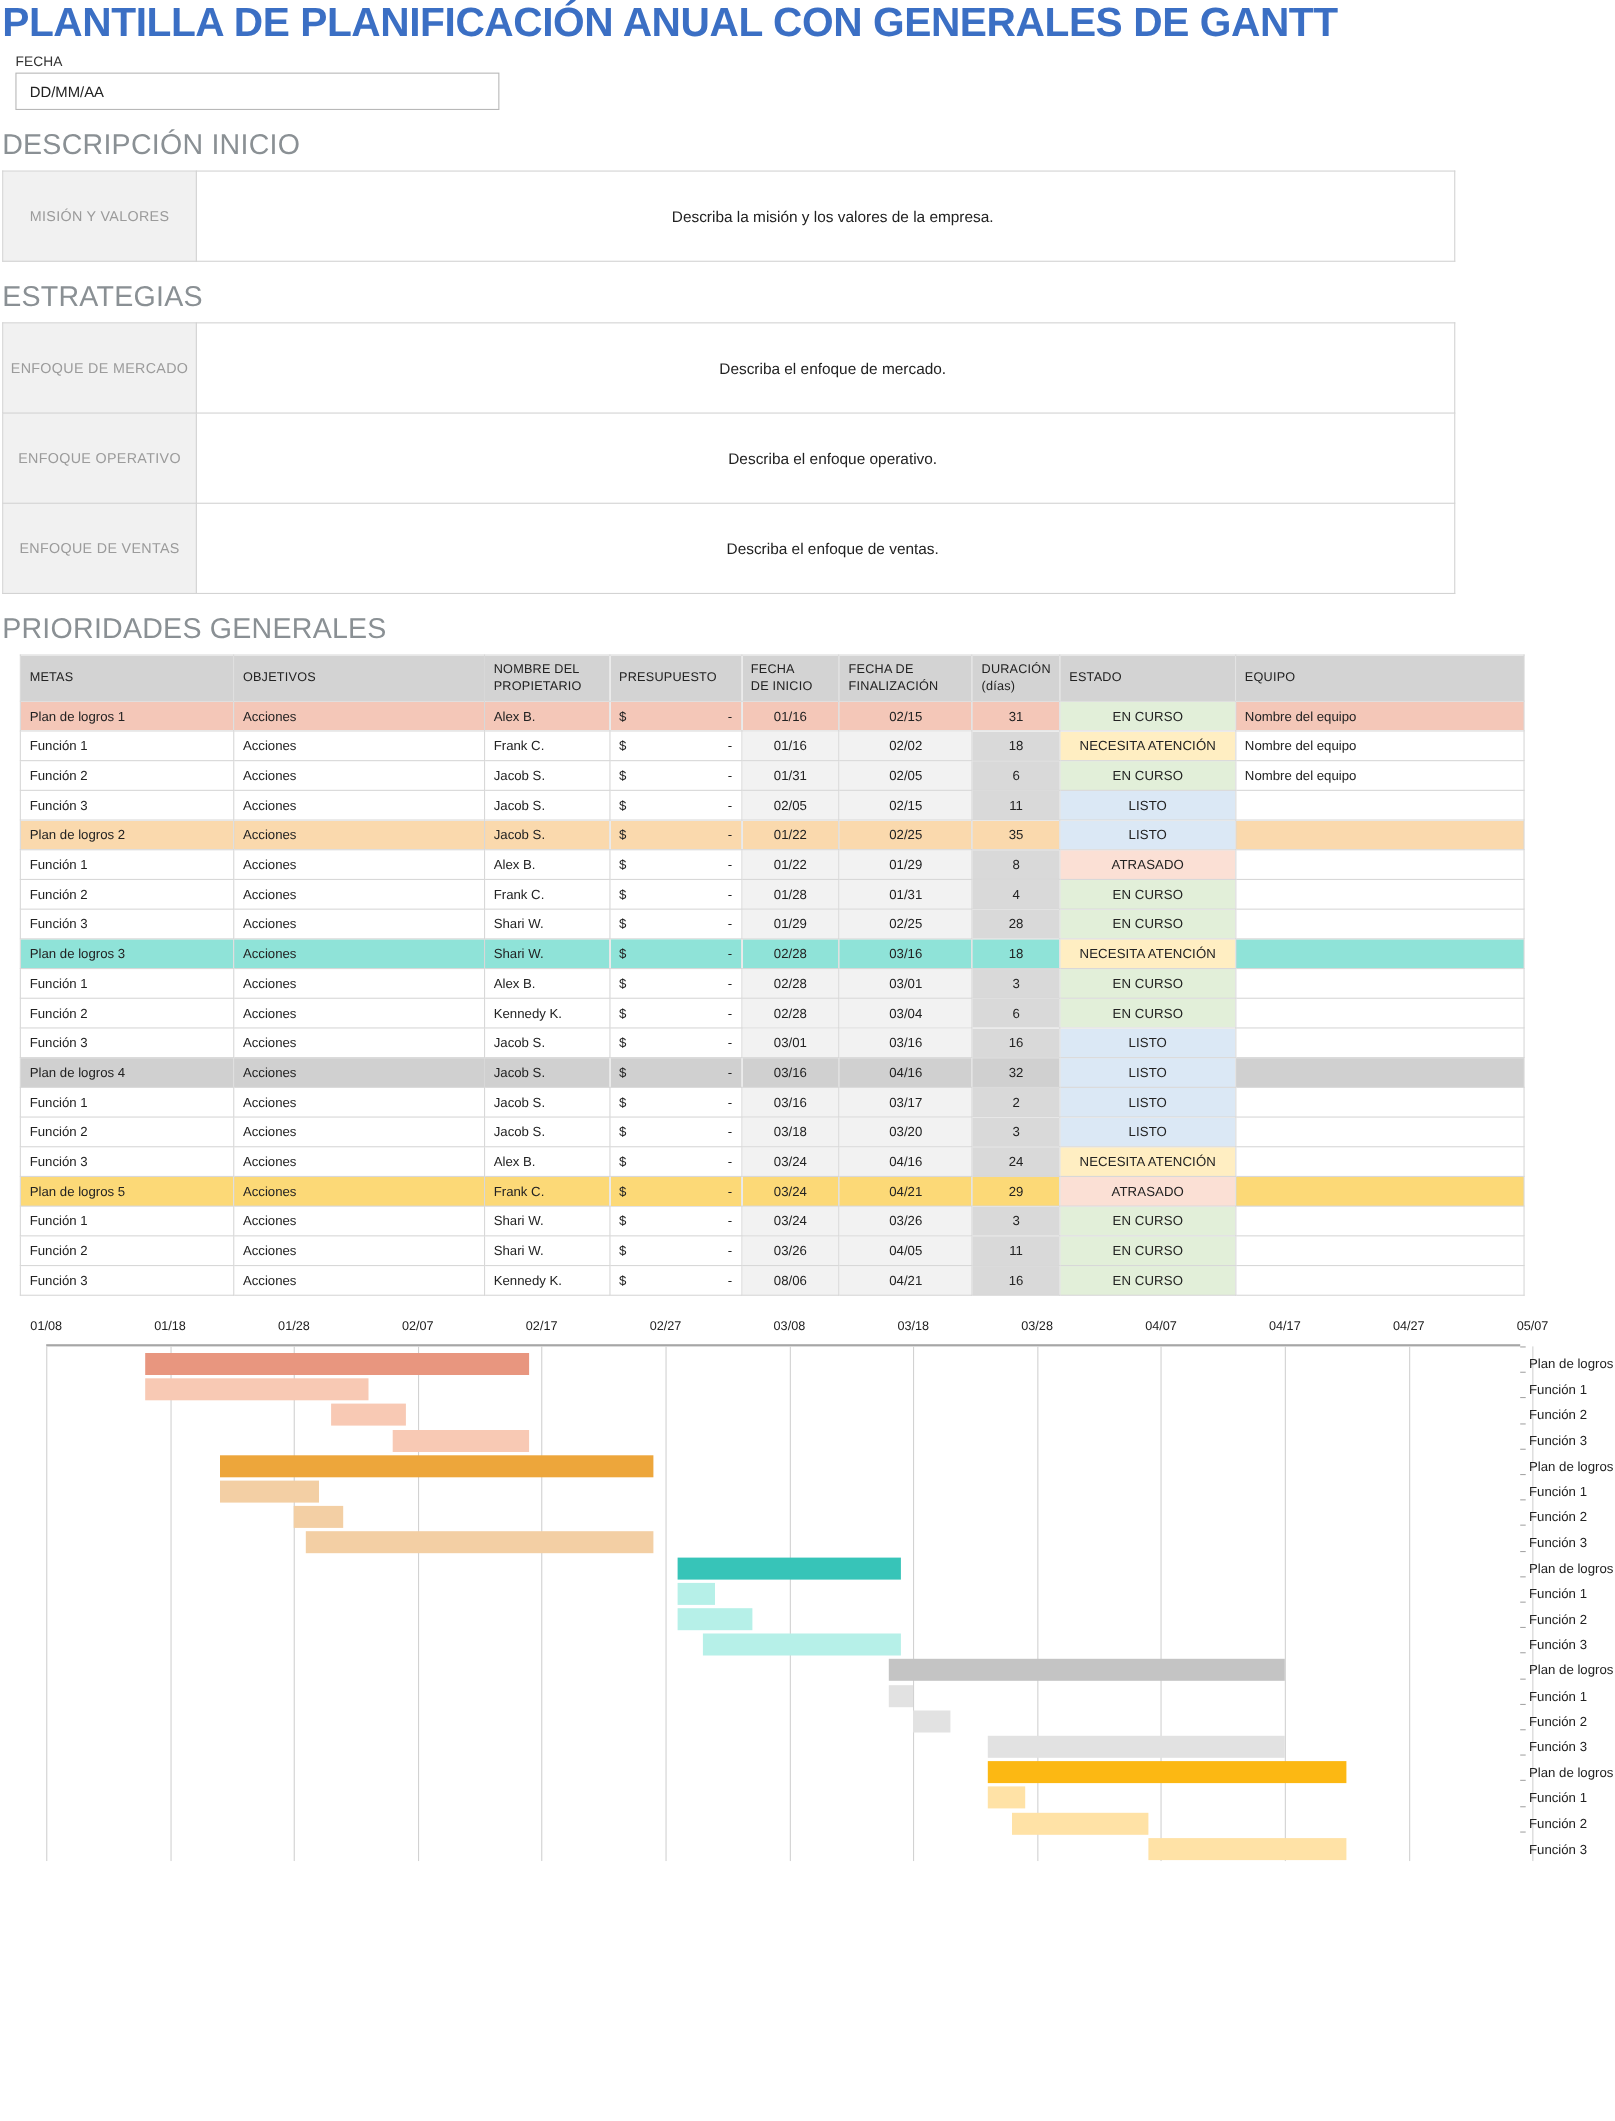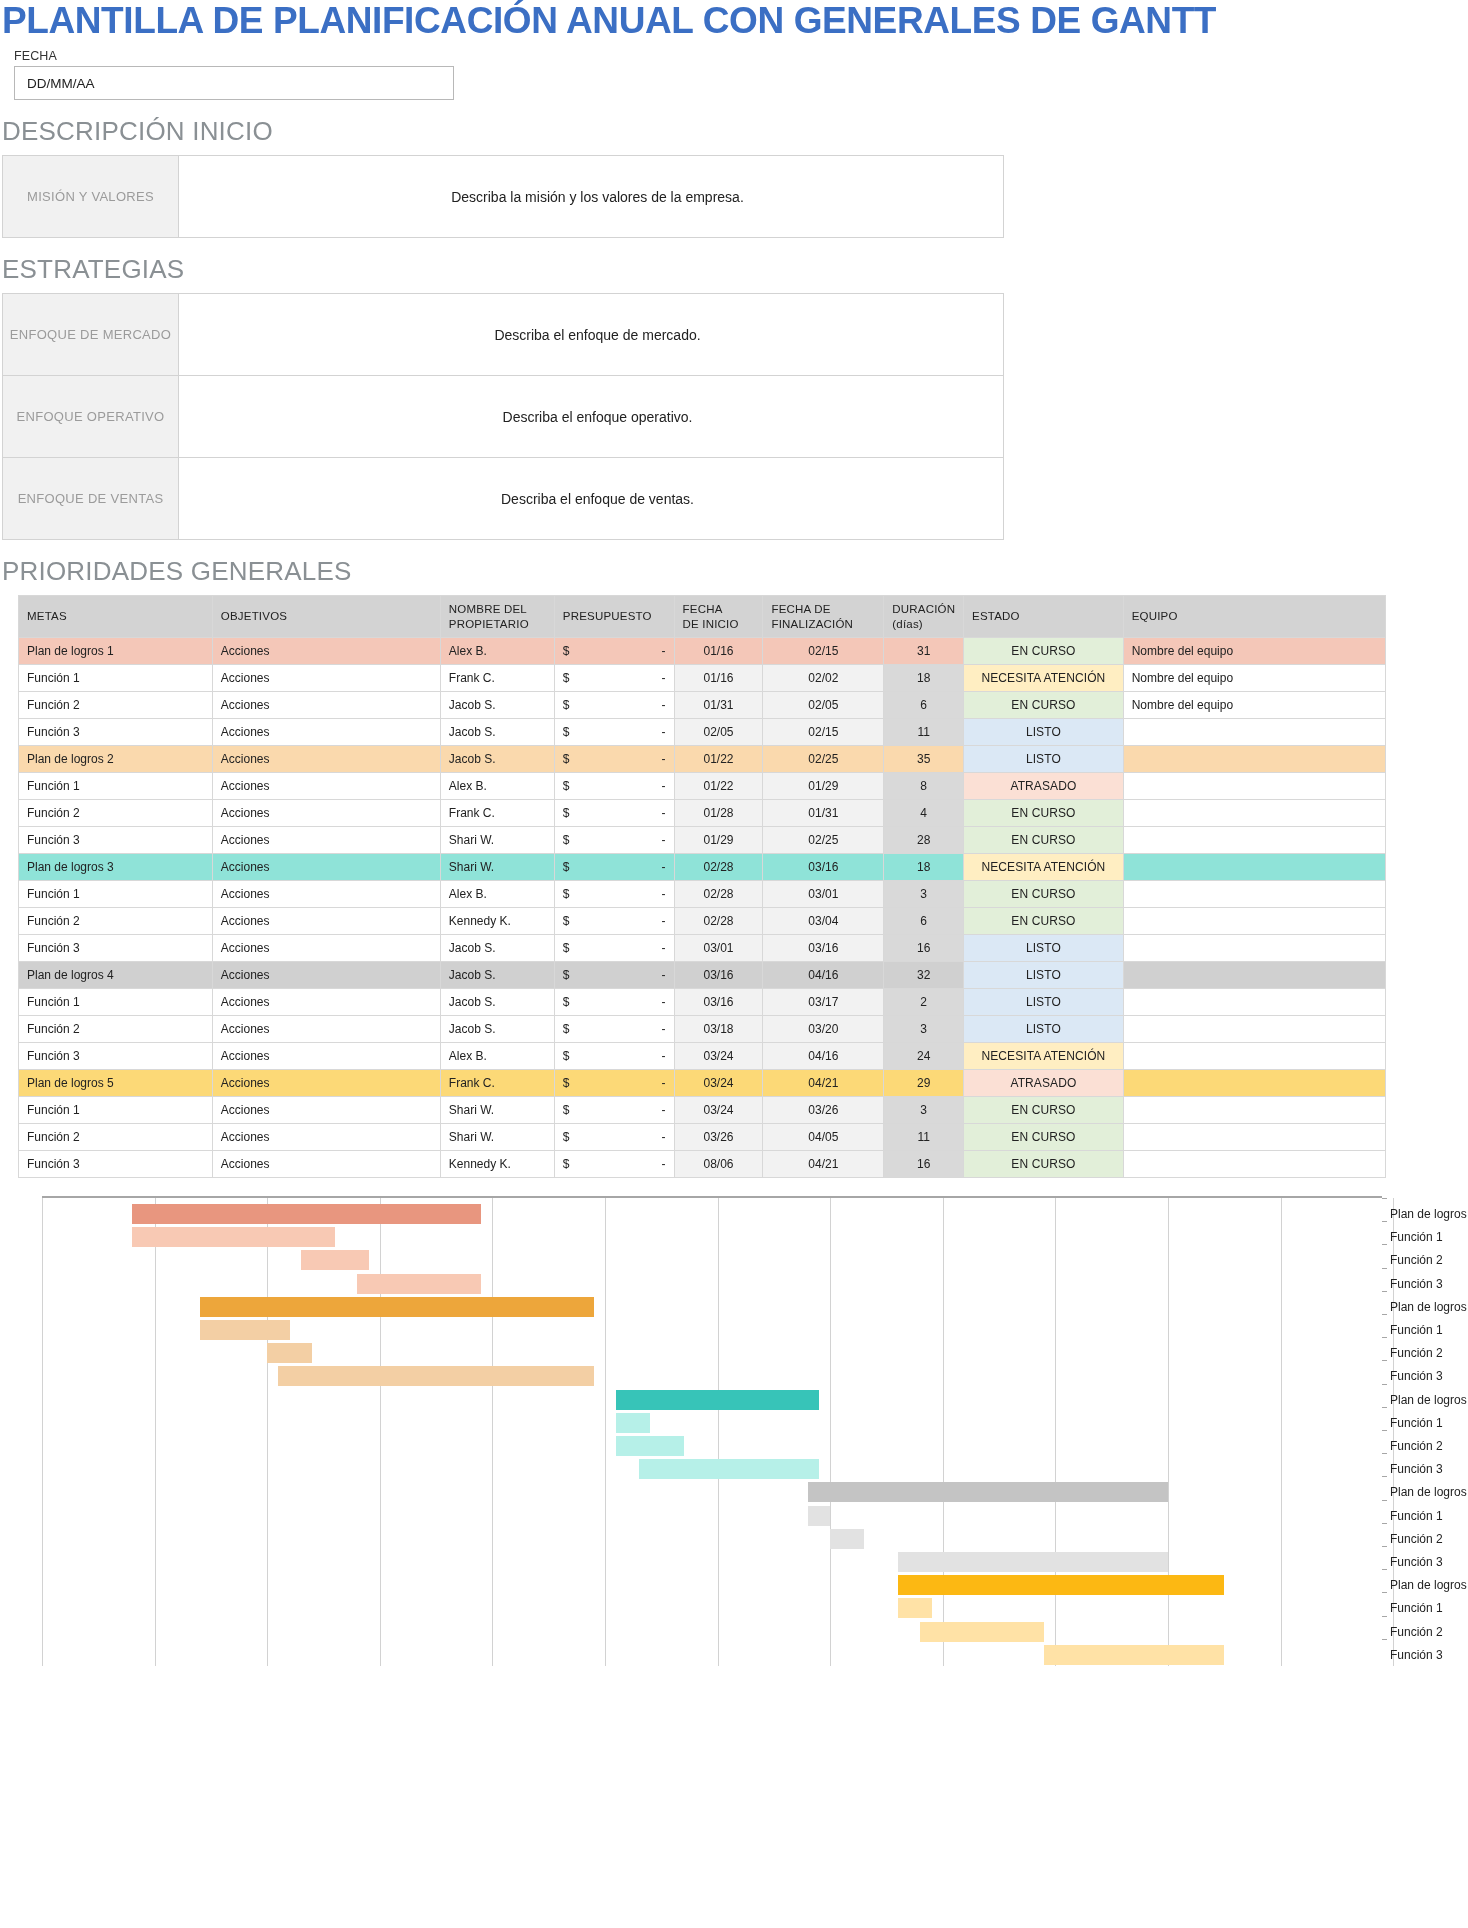--- a/index.html
+++ b/index.html
@@ -49,21 +49,21 @@
     font-size: 26px;
     color: #8a9094;
     font-weight: normal;
     letter-spacing: 0.2px;
     padding: 16px 0 8px 2px;
   }
 
   
   table.block {
     border-collapse: collapse;
-    width: 1002px;
+    width: 1321px;
     margin-left: 2px;
     table-layout: fixed;
   }
   table.block td {
     border: 1px solid #d3d3d3;
     vertical-align: middle;
   }
   td.blk-label {
     width: 176px;
     background: #f1f1f1;
@@ -548,20 +548,35 @@
           <td class="t-center sh-date">08/06</td>
           <td class="t-center sh-date">04/21</td>
           <td class="t-center sh-dur">16</td>
           <td class="estado st-encurso">EN CURSO</td>
           <td></td>
         </tr>
       </tbody>
   </table>
 
   <div class="gantt">
+    <div class="gantt-axis" id="gantt-axis">
+        <div class="gantt-tick-label" style="left: 40px;">01/08</div>
+        <div class="gantt-tick-label" style="left: 152.605px;">01/18</div>
+        <div class="gantt-tick-label" style="left: 265.21px;">01/28</div>
+        <div class="gantt-tick-label" style="left: 377.815px;">02/07</div>
+        <div class="gantt-tick-label" style="left: 490.42px;">02/17</div>
+        <div class="gantt-tick-label" style="left: 603.025px;">02/27</div>
+        <div class="gantt-tick-label" style="left: 715.63px;">03/08</div>
+        <div class="gantt-tick-label" style="left: 828.235px;">03/18</div>
+        <div class="gantt-tick-label" style="left: 940.84px;">03/28</div>
+        <div class="gantt-tick-label" style="left: 1053.45px;">04/07</div>
+        <div class="gantt-tick-label" style="left: 1166.05px;">04/17</div>
+        <div class="gantt-tick-label" style="left: 1278.66px;">04/27</div>
+        <div class="gantt-tick-label" style="left: 1391.26px;">05/07</div>
+      </div>
     <div class="gantt-plot" id="gantt-plot">
         <div class="grid-line" style="left: 0px;"></div>
         <div class="grid-line" style="left: 112.605px;"></div>
         <div class="grid-line" style="left: 225.21px;"></div>
         <div class="grid-line" style="left: 337.815px;"></div>
         <div class="grid-line" style="left: 450.42px;"></div>
         <div class="grid-line" style="left: 563.025px;"></div>
         <div class="grid-line" style="left: 675.63px;"></div>
         <div class="grid-line" style="left: 788.235px;"></div>
         <div class="grid-line" style="left: 900.84px;"></div>

